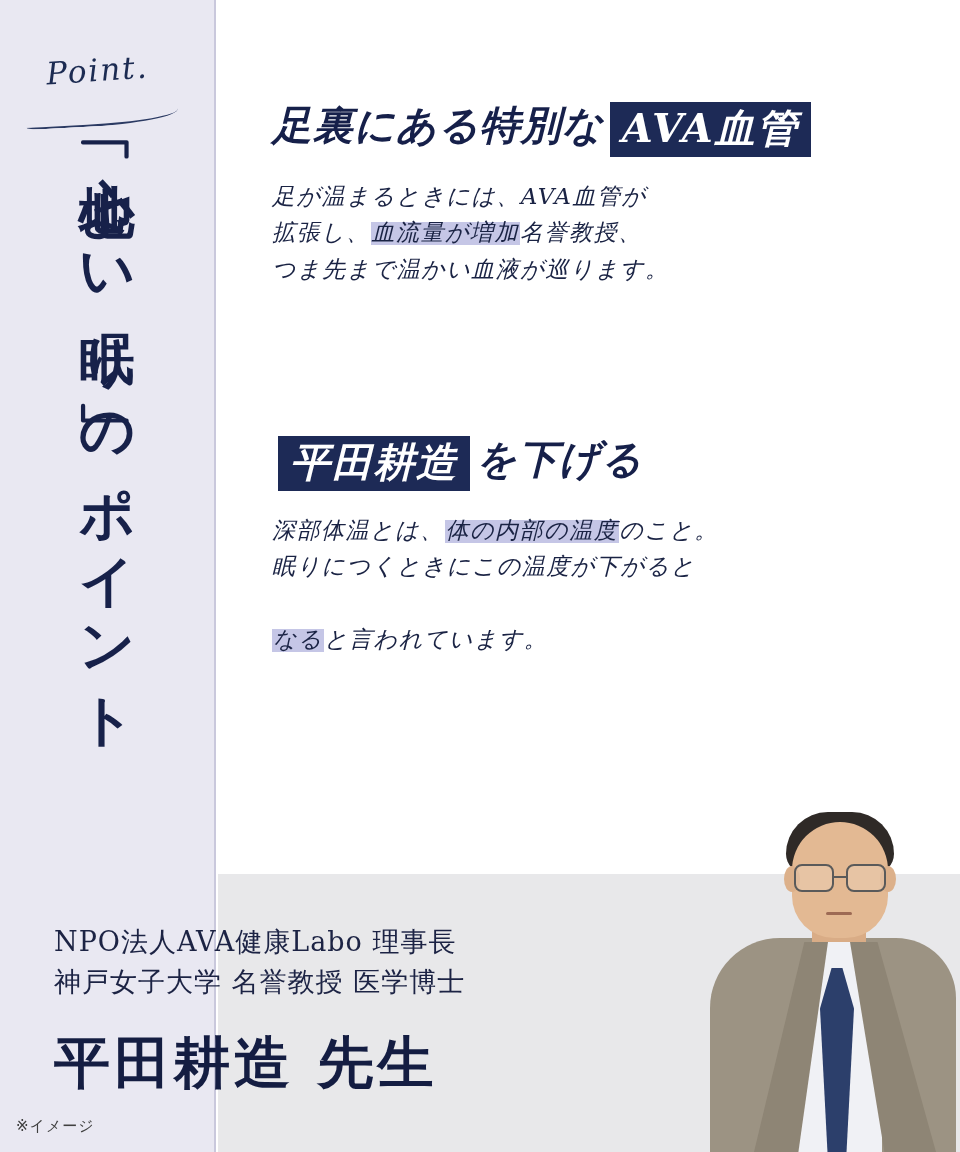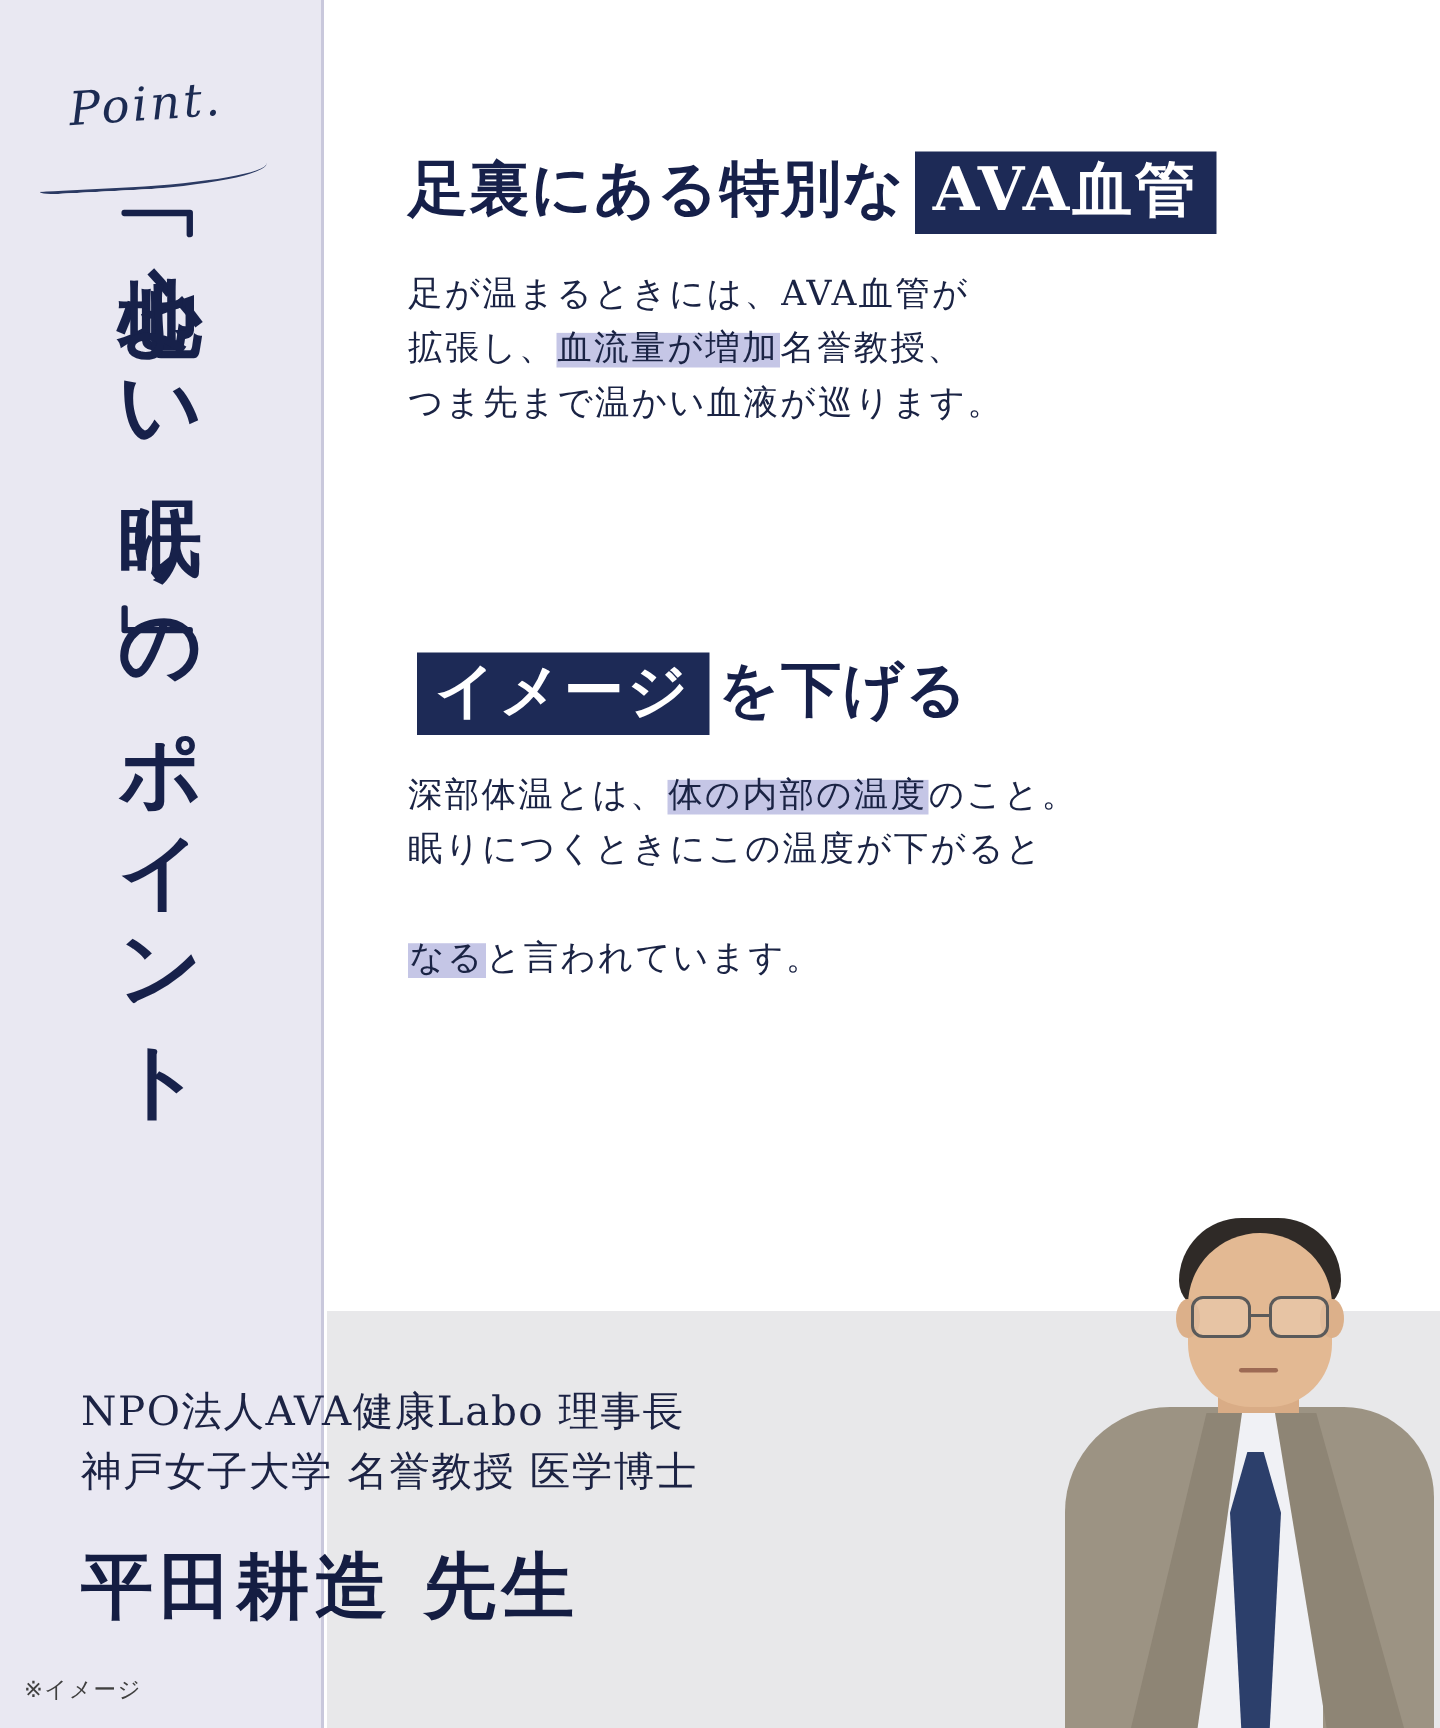--- a/index.html
+++ b/index.html
@@ -80,20 +80,21 @@
     color: #404040;
     letter-spacing: 1px;
   }
 
   
   .main {
     position: absolute;
     left: 218px; top: 0;
     width: 742px; height: 848px;
     background: #ffffff;
+    font-style: italic;
   }
 
   .heading {
     position: absolute;
     font-family: "DejaVu Serif", "Liberation Serif", serif;
     font-weight: 700;
     font-size: 40px;
     color: #16204a;
     letter-spacing: 1px;
     white-space: nowrap;
@@ -148,21 +149,21 @@
     line-height: 1.48;
     color: #1c2344;
     letter-spacing: 1px;
     white-space: nowrap;
   }
   .credit-name {
     position: absolute;
     left: 54px;
     top: 1026px;
     font-family: "DejaVu Serif", "Liberation Serif", serif;
-    font-size: 48px;
+    font-size: 56px;
     font-weight: 700;
     color: #141d42;
     letter-spacing: 4px;
     white-space: nowrap;
   }
 
   
   .doctor {
     position: absolute;
     right: 0;
@@ -253,21 +254,21 @@
       <span>足裏にある特別な</span><span class="chip">AVA血管</span>
     </div>
 
     <div class="para p1">
       <span>足が温まるときには、AVA血管が</span><br>
       <span>拡張し、</span><span class="hl">血流量が増加</span><span>名誉教授、</span><br>
       <span>つま先まで温かい血液が巡ります。</span>
     </div>
 
     <div class="heading h2">
-      <span class="chip">イメージ</span><span>を下げる</span>
+      <span class="chip">平田耕造</span><span>を下げる</span>
     </div>
 
     <div class="para p2">
       <span>深部体温とは、</span><span class="hl">体の内部の温度</span><span>のこと。</span><br>
       <span>眠りにつくときにこの温度が下がると</span><br>
       <br>
       <span class="hl">なる</span><span>と言われています。</span>
     </div>
   </div>
 

